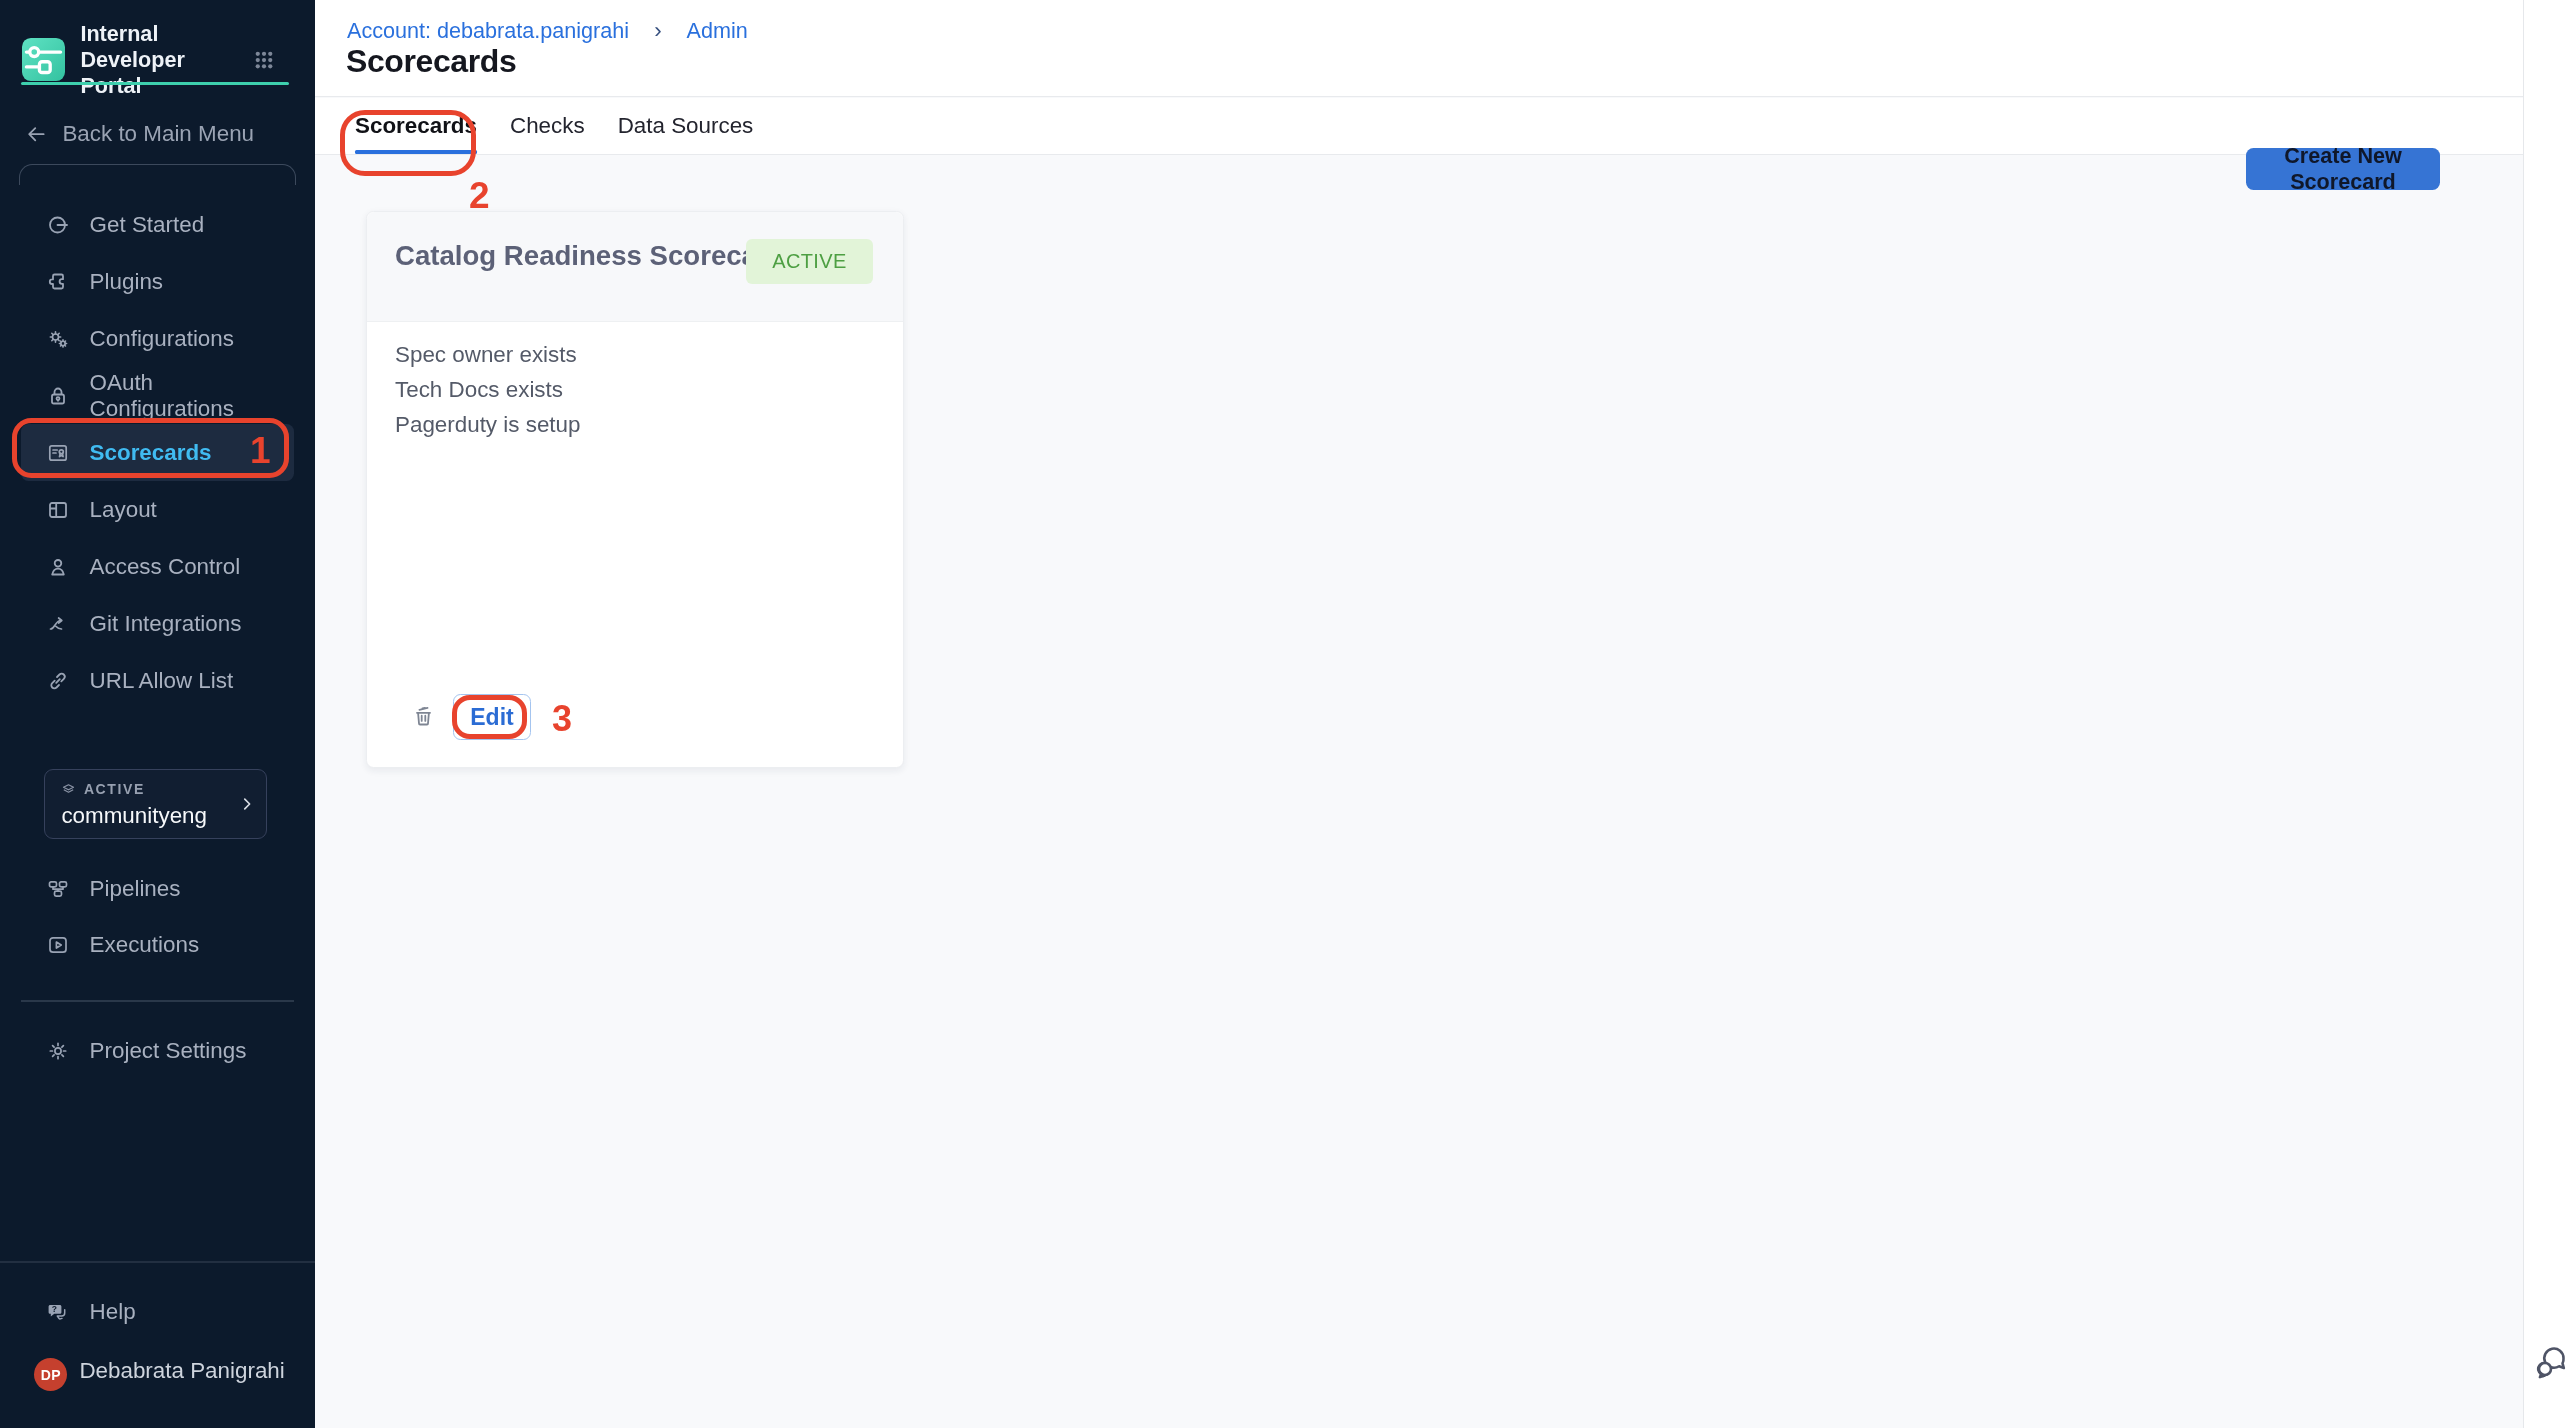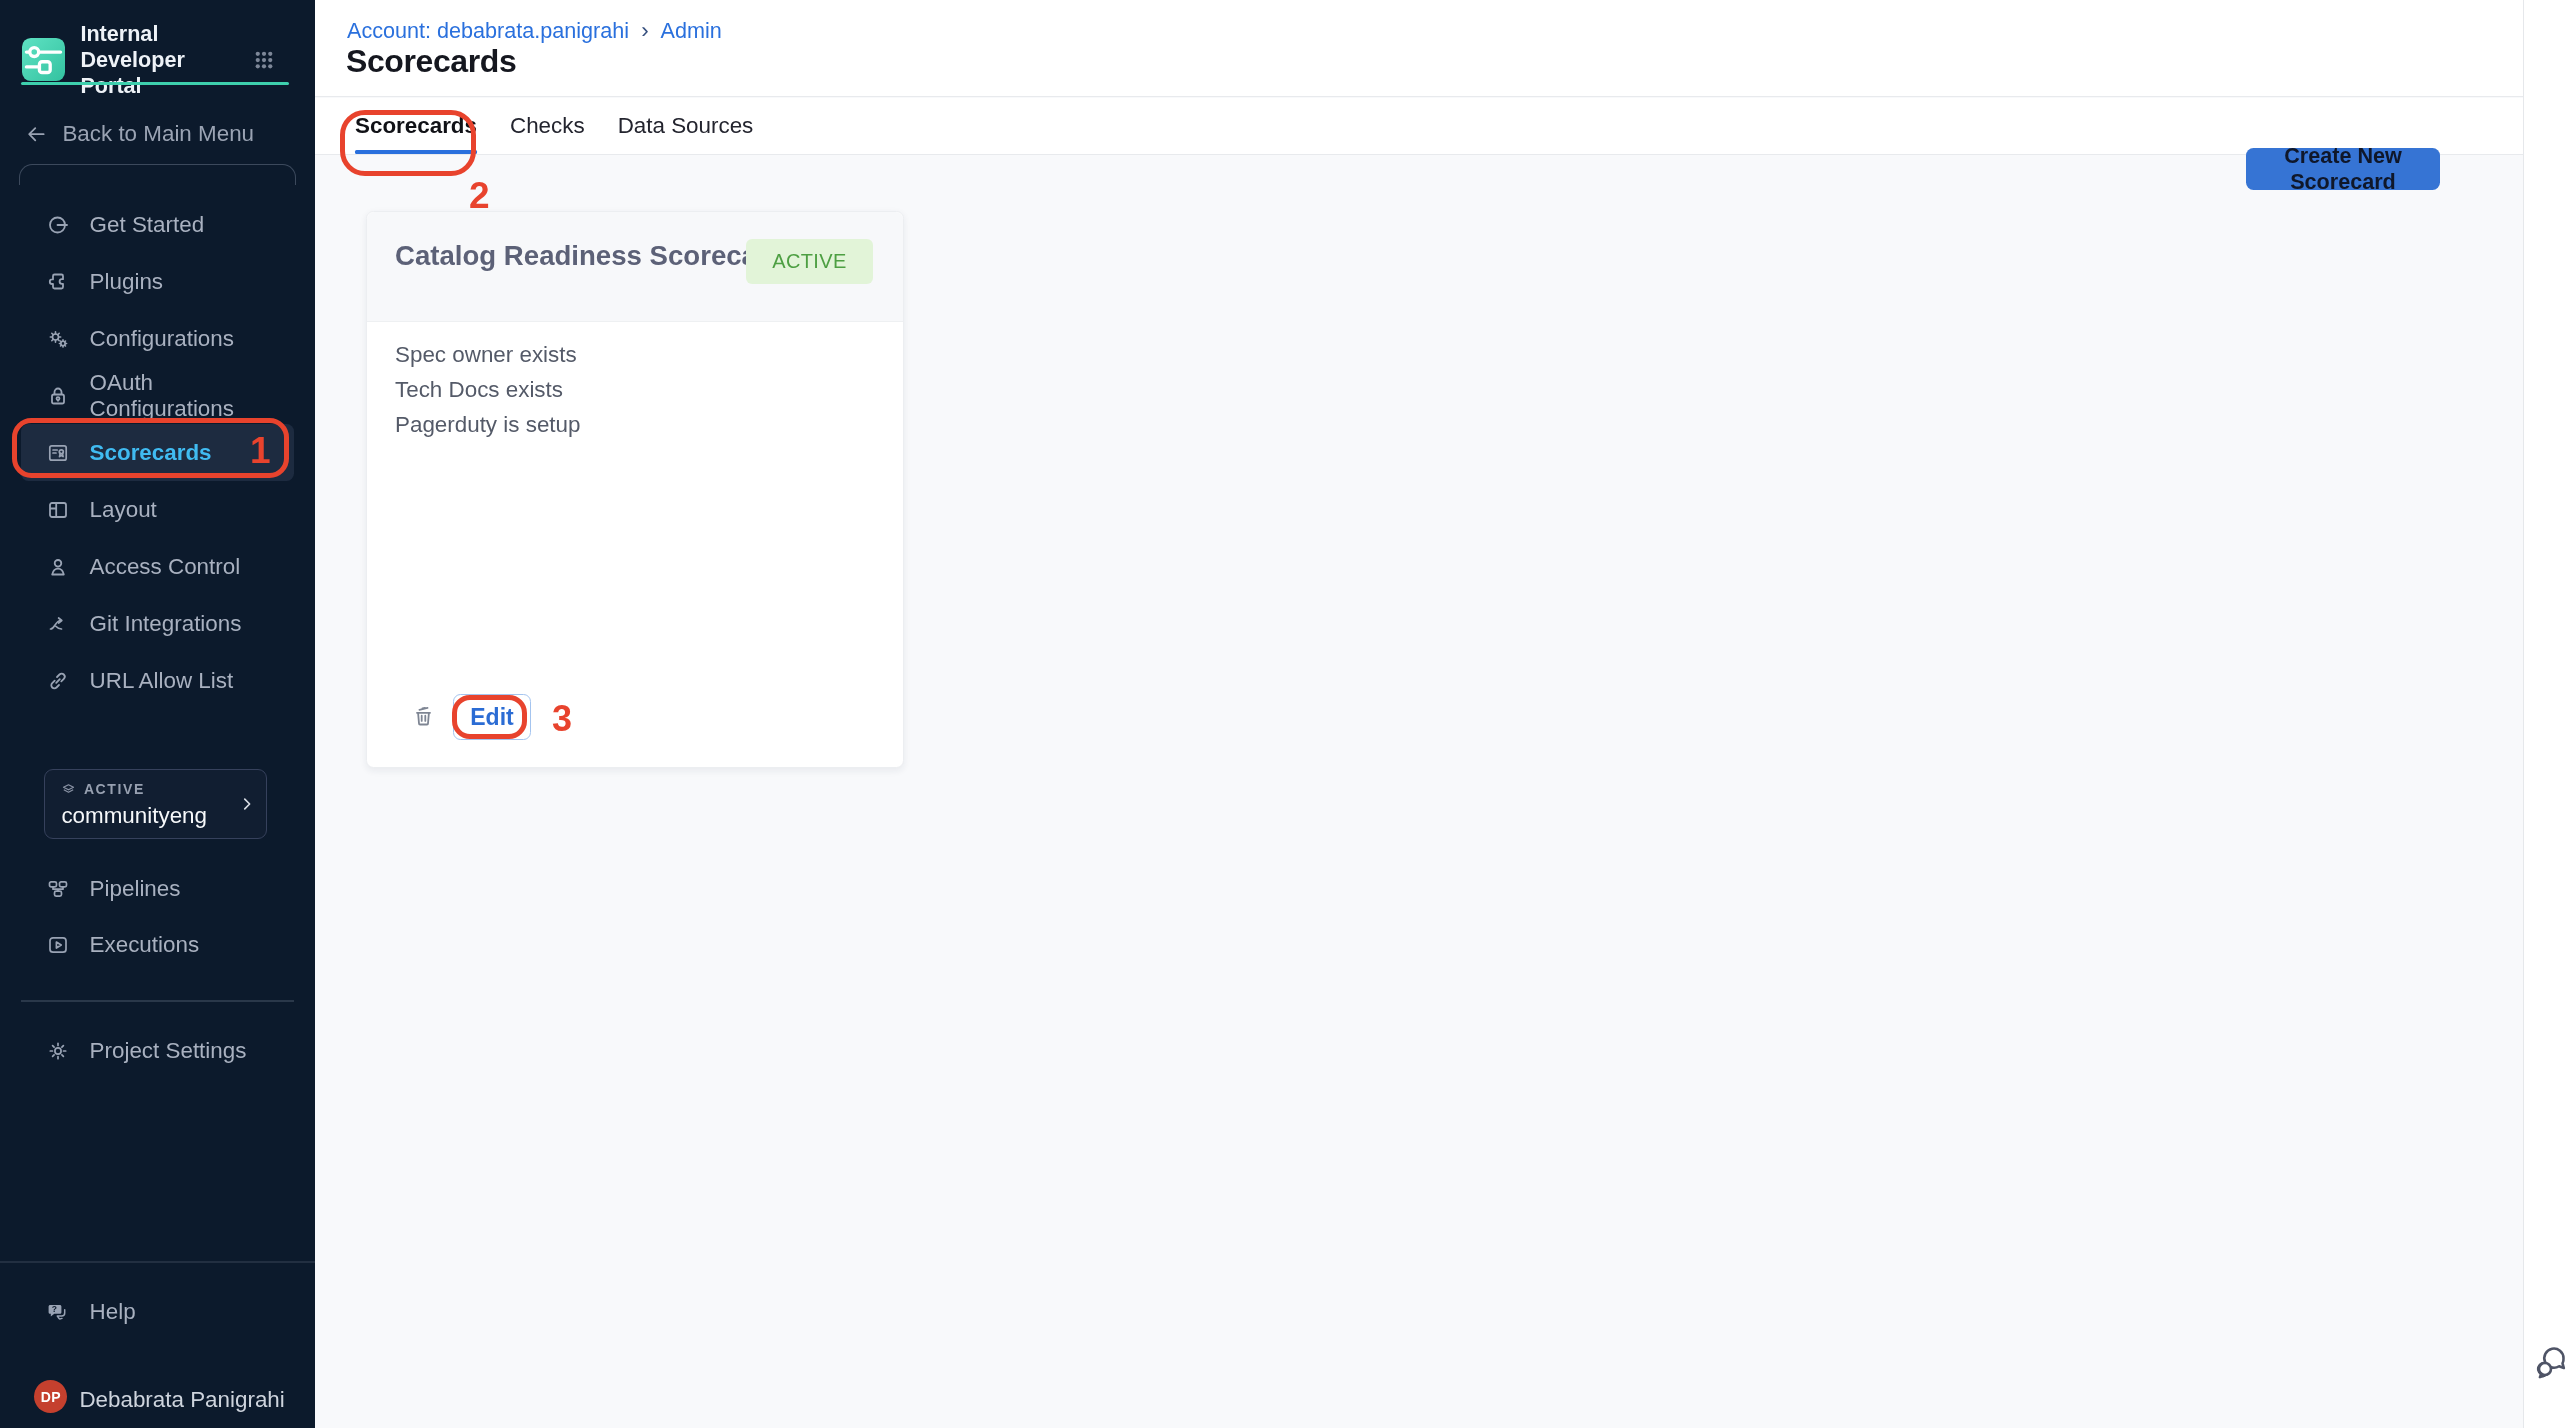--- a/index.html
+++ b/index.html
@@ -85,21 +85,21 @@
     background: rgba(151,162,182,.22);
   }
   .settings { position: absolute; top: 1023px; left: 0; right: 0; }
   .sb-div-full {
     position: absolute; top: 1261px; left: 0; right: 0; height: 1.5px;
     background: rgba(151,162,182,.16);
   }
   .help { position: absolute; top: 1284px; left: 0; right: 0; }
   .user-row {
     position: absolute; top: 1358px; left: 21px; right: 21px; height: 55px;
-    padding-left: 13.4px; display: flex; align-items: flex-end; gap: 12px;
+    padding-left: 13.4px; display: flex; align-items: flex-start; gap: 12px;
     cursor: pointer;
   }
   .avatar {
     width: 33px; height: 33px; border-radius: 50%;
     background: #c5402e; color: #ffffff;
     font-size: 14px; font-weight: 700;
     display: flex; align-items: center; justify-content: center;
     letter-spacing: 0.4px;
   }
   .user-name { font-size: 22.4px; color: #ced4dd; }
@@ -109,21 +109,21 @@
     position: absolute; left: 315px; top: 0;
     width: 2209px; height: 1428px;
     background: #f8f9fb;
   }
   .band-header {
     position: absolute; top: 0; left: 0; right: 0; height: 97px;
     background: #ffffff; border-bottom: 1.5px solid #e8eaed;
   }
   .breadcrumb {
     position: absolute; top: 18px; left: 32px;
-    display: flex; align-items: flex-end; gap: 12px; font-size: 21.6px;
+    display: flex; align-items: flex-end; gap: 25px; font-size: 21.6px;
   }
   .crumb-link { color: #2a70dd; cursor: pointer; text-decoration: none; }
   .crumb-sep { color: #37507f; font-size: 22.4px; }
   .page-title {
     position: absolute; top: 43px; left: 31px;
     font-size: 32px; font-weight: 700; color: #15171f; letter-spacing: -0.4px;
   }
   .band-tabs {
     position: absolute; top: 98px; left: 0; right: 0; height: 57px;
     background: #ffffff; border-bottom: 1.5px solid #e8eaed;

